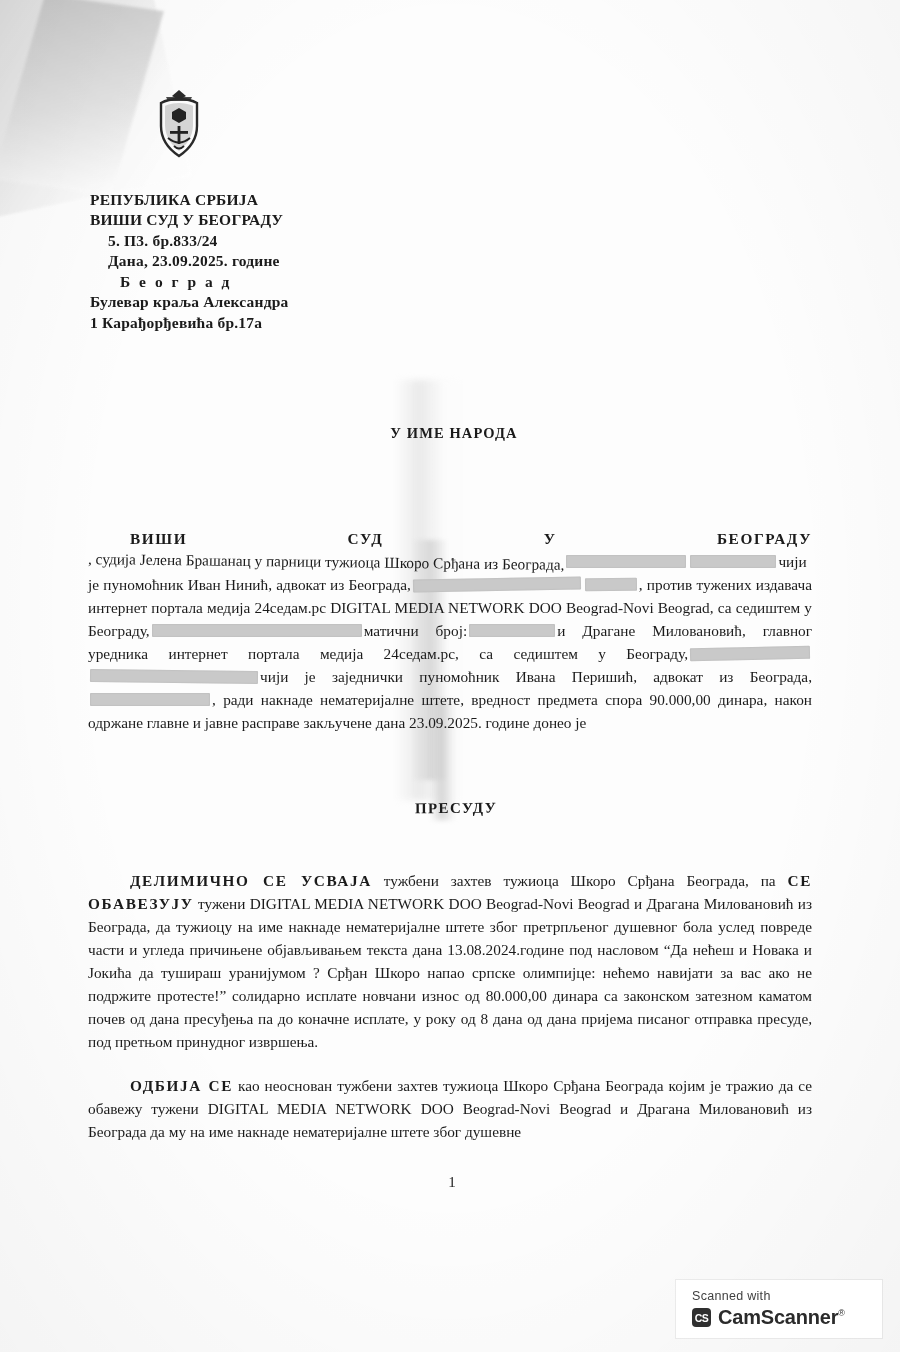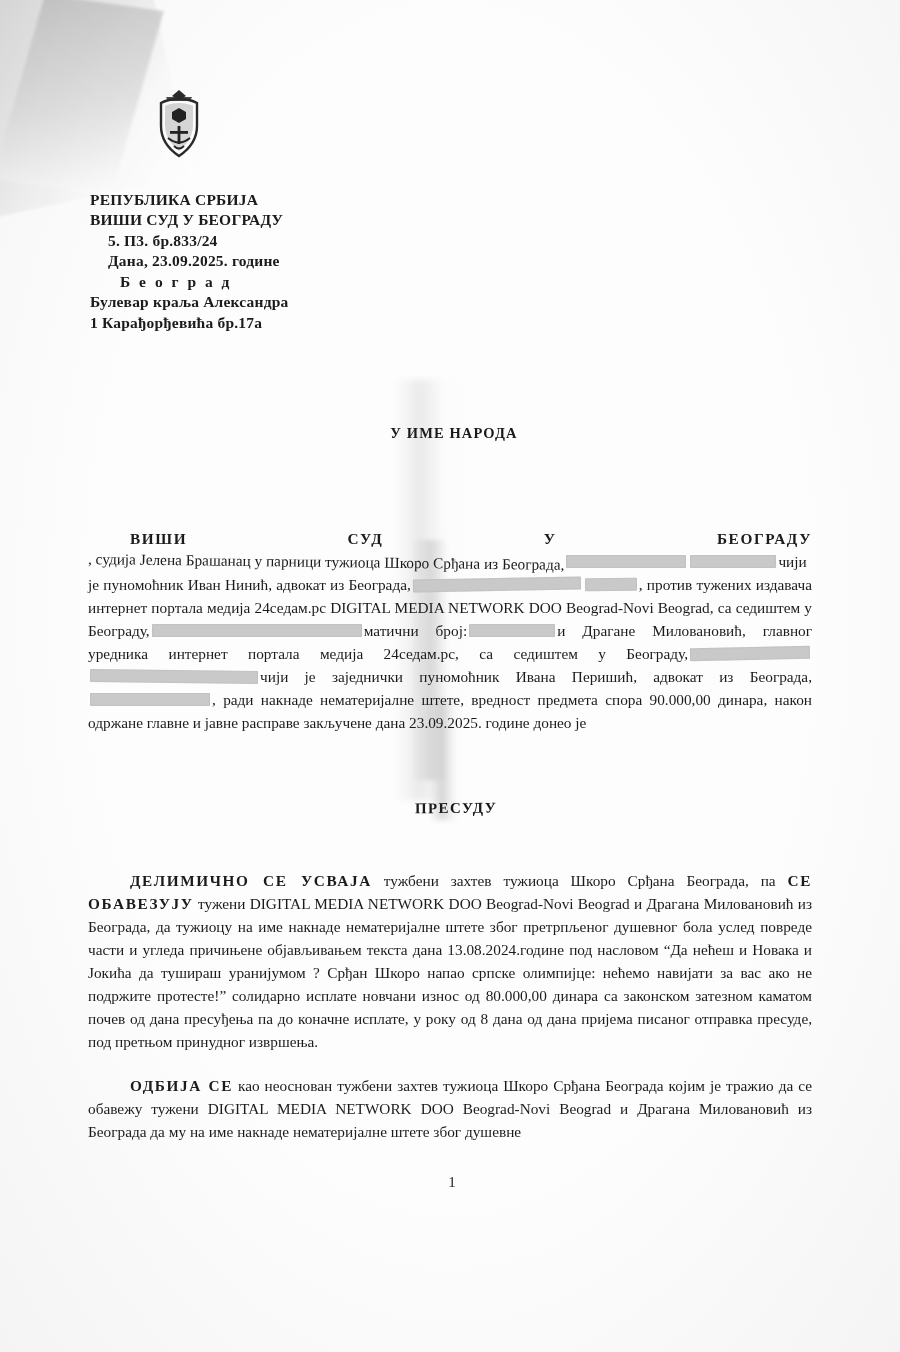--- a/index.html
+++ b/index.html
@@ -274,14 +274,21 @@
   </div>
 
   <div class="body-col para" id="reject-para">
     <span class="ind"></span><span class="b sp-wide">ОДБИЈА СЕ</span><span> као неоснован тужбени захтев тужиоца Шкоро Срђана Београда којим је тражио да се обавежу тужени DIGITAL MEDIA NETWORK DOO Beograd-Novi Beograd и Драгана Миловановић из Београда да му на име накнаде нематеријалне штете због душевне</span>
   </div>
 
   <div class="page-number">1</div>
 
   <div class="scan-vignette"></div>
 
+  <div class="camscanner">
+    <div class="cs-top">Scanned with</div>
+    <div class="cs-bottom">
+      <div class="cs-badge">CS</div>
+      <div class="cs-name"><span>CamScanner</span><span class="cs-reg">®</span></div>
+    </div>
+  </div>
 
 </div>
 
 </body></html>

